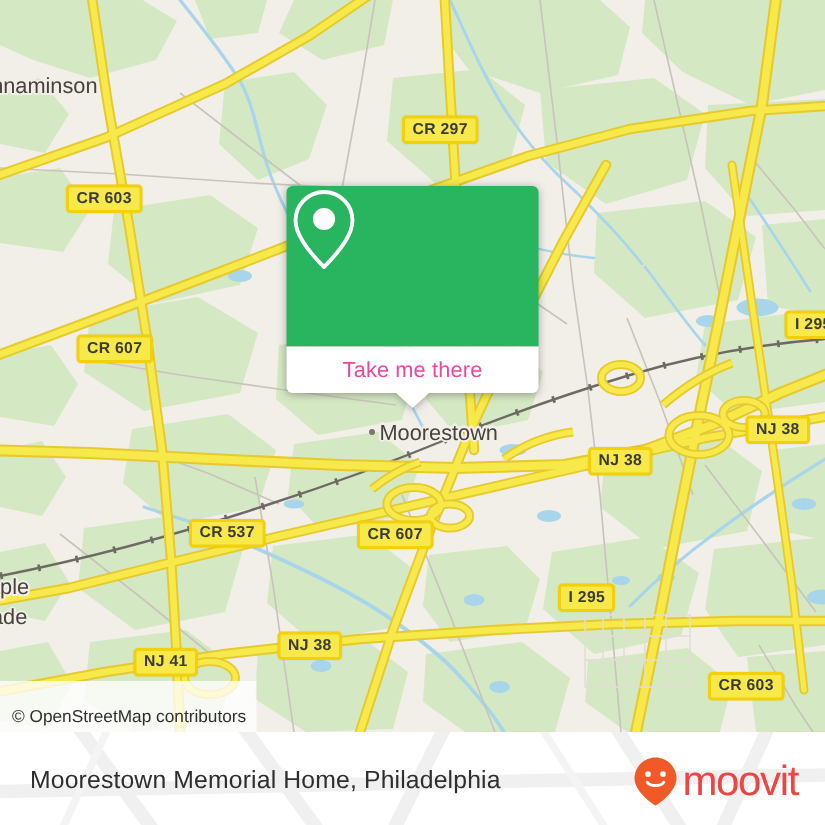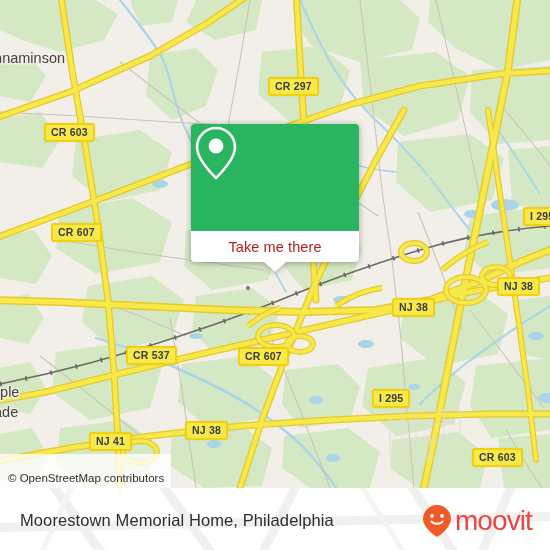--- a/index.html
+++ b/index.html
@@ -77,21 +77,21 @@
     display:flex; align-items:center; justify-content:center;
   }
   #callout-bottom {
     height:31px;
     background:#ffffff;
     border-radius:0 0 4px 4px;
     display:flex; align-items:center; justify-content:center;
     position:relative;
   }
   #callout-label {
-    color:#b91c1c;
+    color:#ec4899;
     font-size:14.5px;
     letter-spacing:0.1px;
   }
   #callout-tail {
     position:absolute;
     left:50%; margin-left:-11px; bottom:-10px;
     width:0; height:0;
     border-left:11px solid transparent;
     border-right:11px solid transparent;
     border-top:10px solid #ffffff;
@@ -290,20 +290,21 @@
           <rect x="390" y="410" width="70" height="48"></rect>
           <path d="M402,410 L402,458 M416,410 L416,458 M430,410 L430,458 M444,410 L444,458"></path>
           <path d="M390,424 L460,424 M390,440 L460,440"></path>
         </g>
       </g>
     </svg>
 
     <div class="place-label big" style="left:-18px; top:50px;">...nnaminson</div>
 
     <div class="place-dot" style="left:246px; top:286px;"></div>
+    <div class="place-label big" style="left:253px; top:281px;">Moorestown</div>
 
     <div class="place-label big" style="left:-8px; top:384px;">aple</div>
     <div class="place-label big" style="left:-6px; top:404px;">ade</div>
 
     <div class="shield fill" style="left:268px; top:77px;">CR 297</div>
     <div class="shield fill" style="left:44px; top:123px;">CR 603</div>
     <div class="shield fill" style="left:51px; top:223px;">CR 607</div>
     <div class="shield fill" style="left:523px; top:207px;">I 295</div>
     <div class="shield fill" style="left:497px; top:277px;">NJ 38</div>
     <div class="shield fill" style="left:392px; top:298px;">NJ 38</div>

